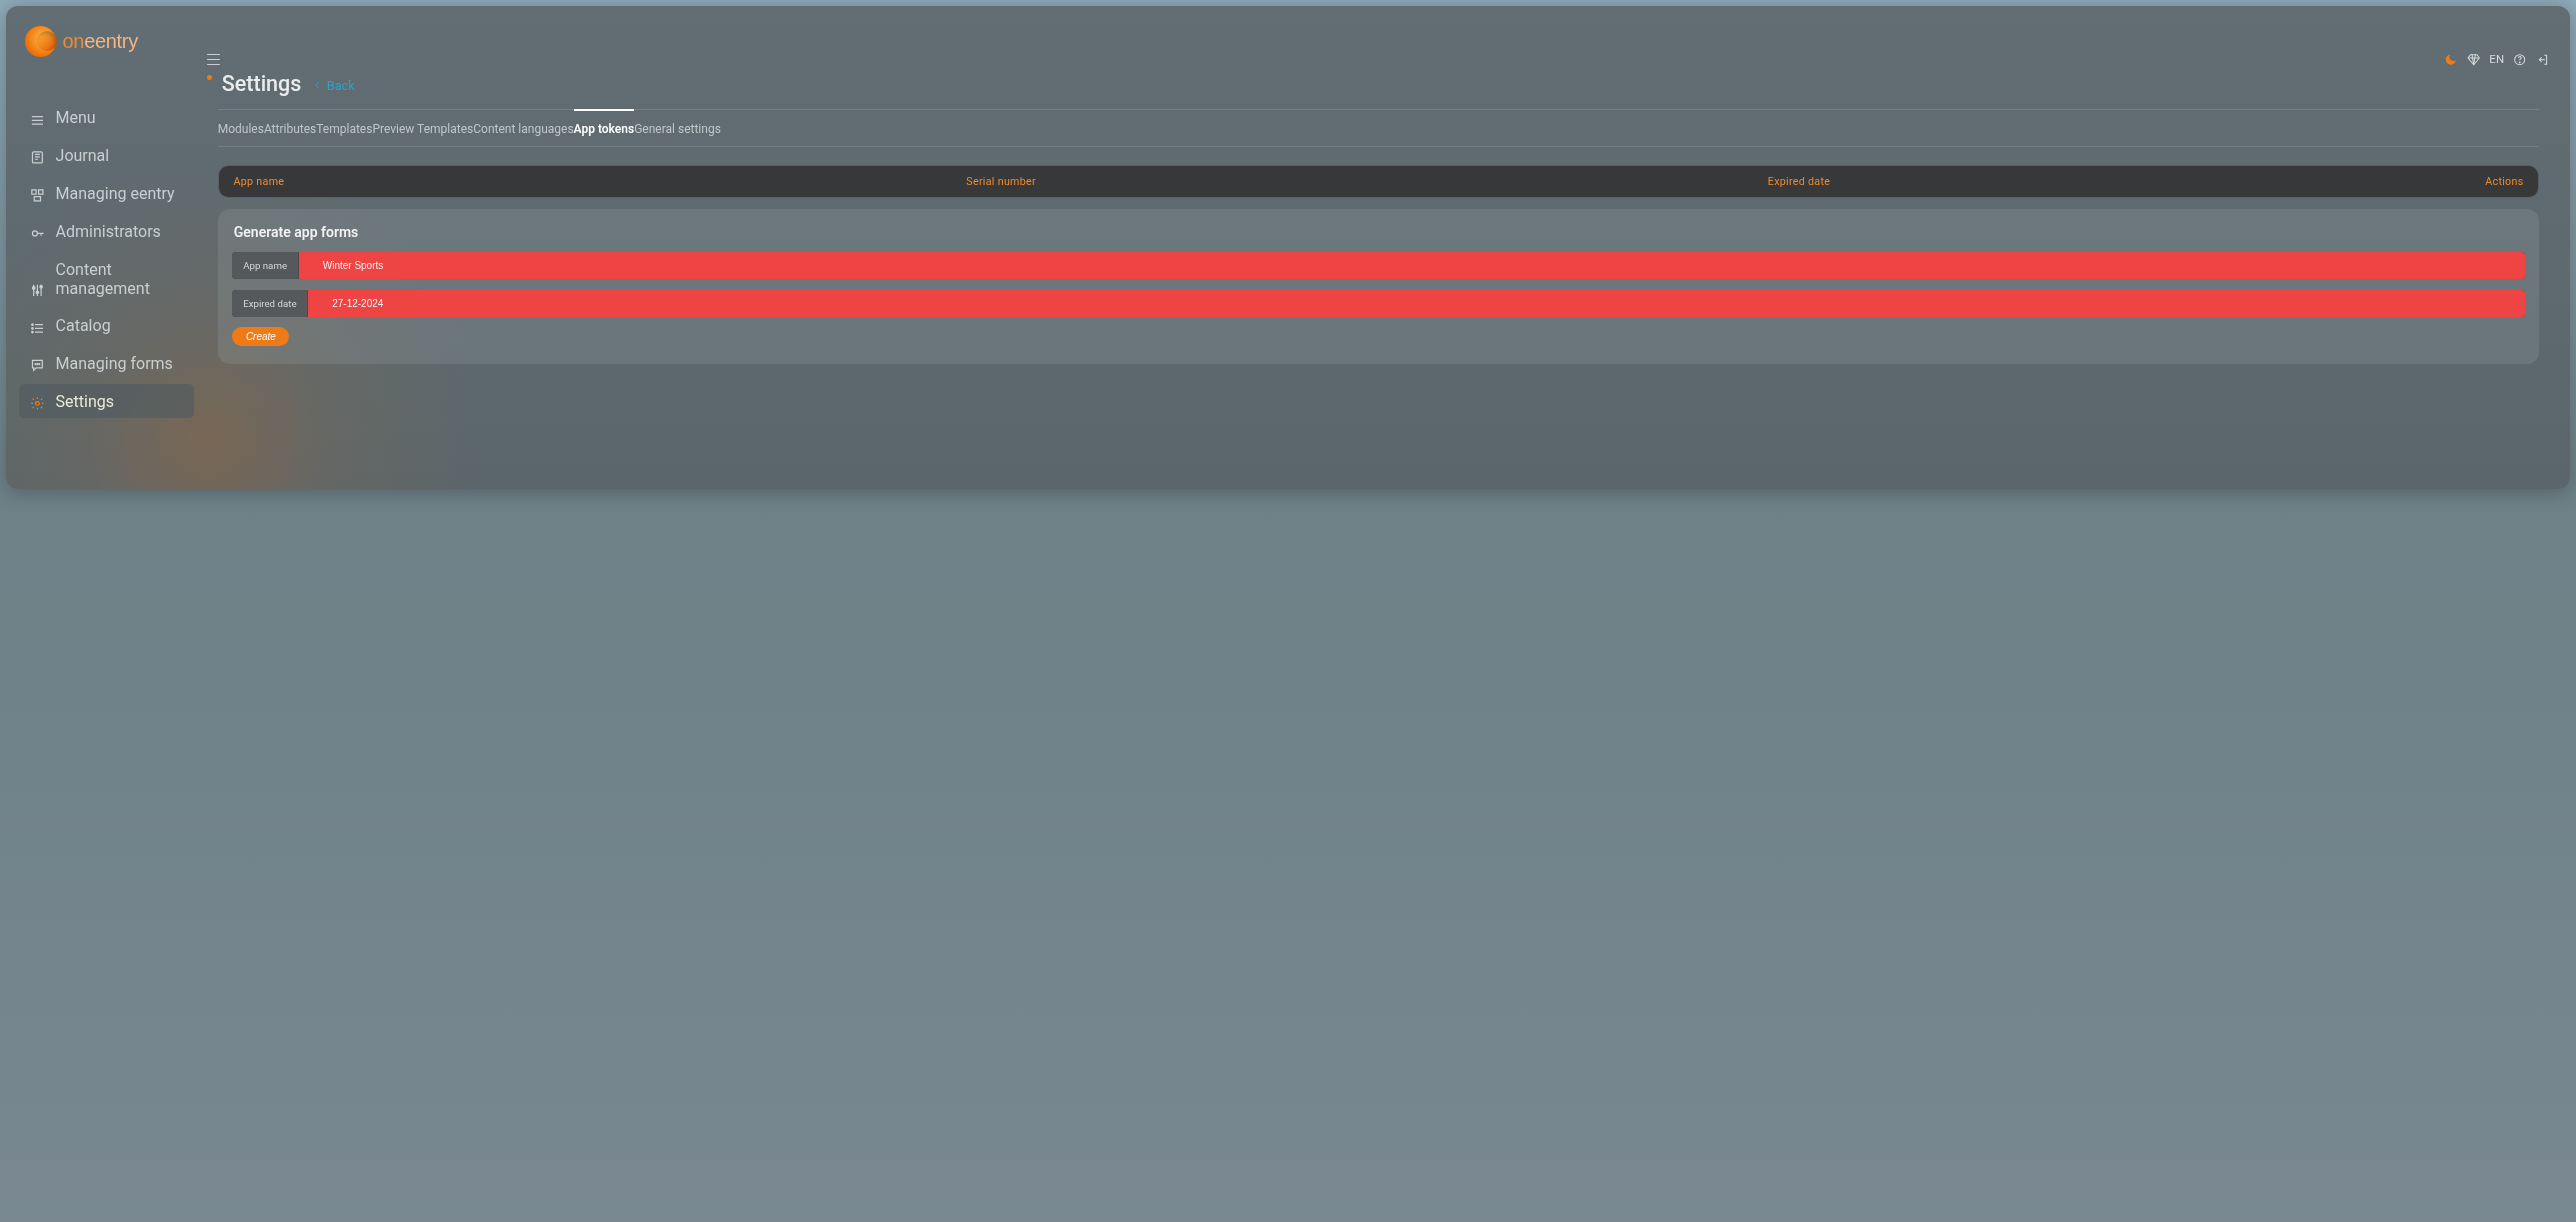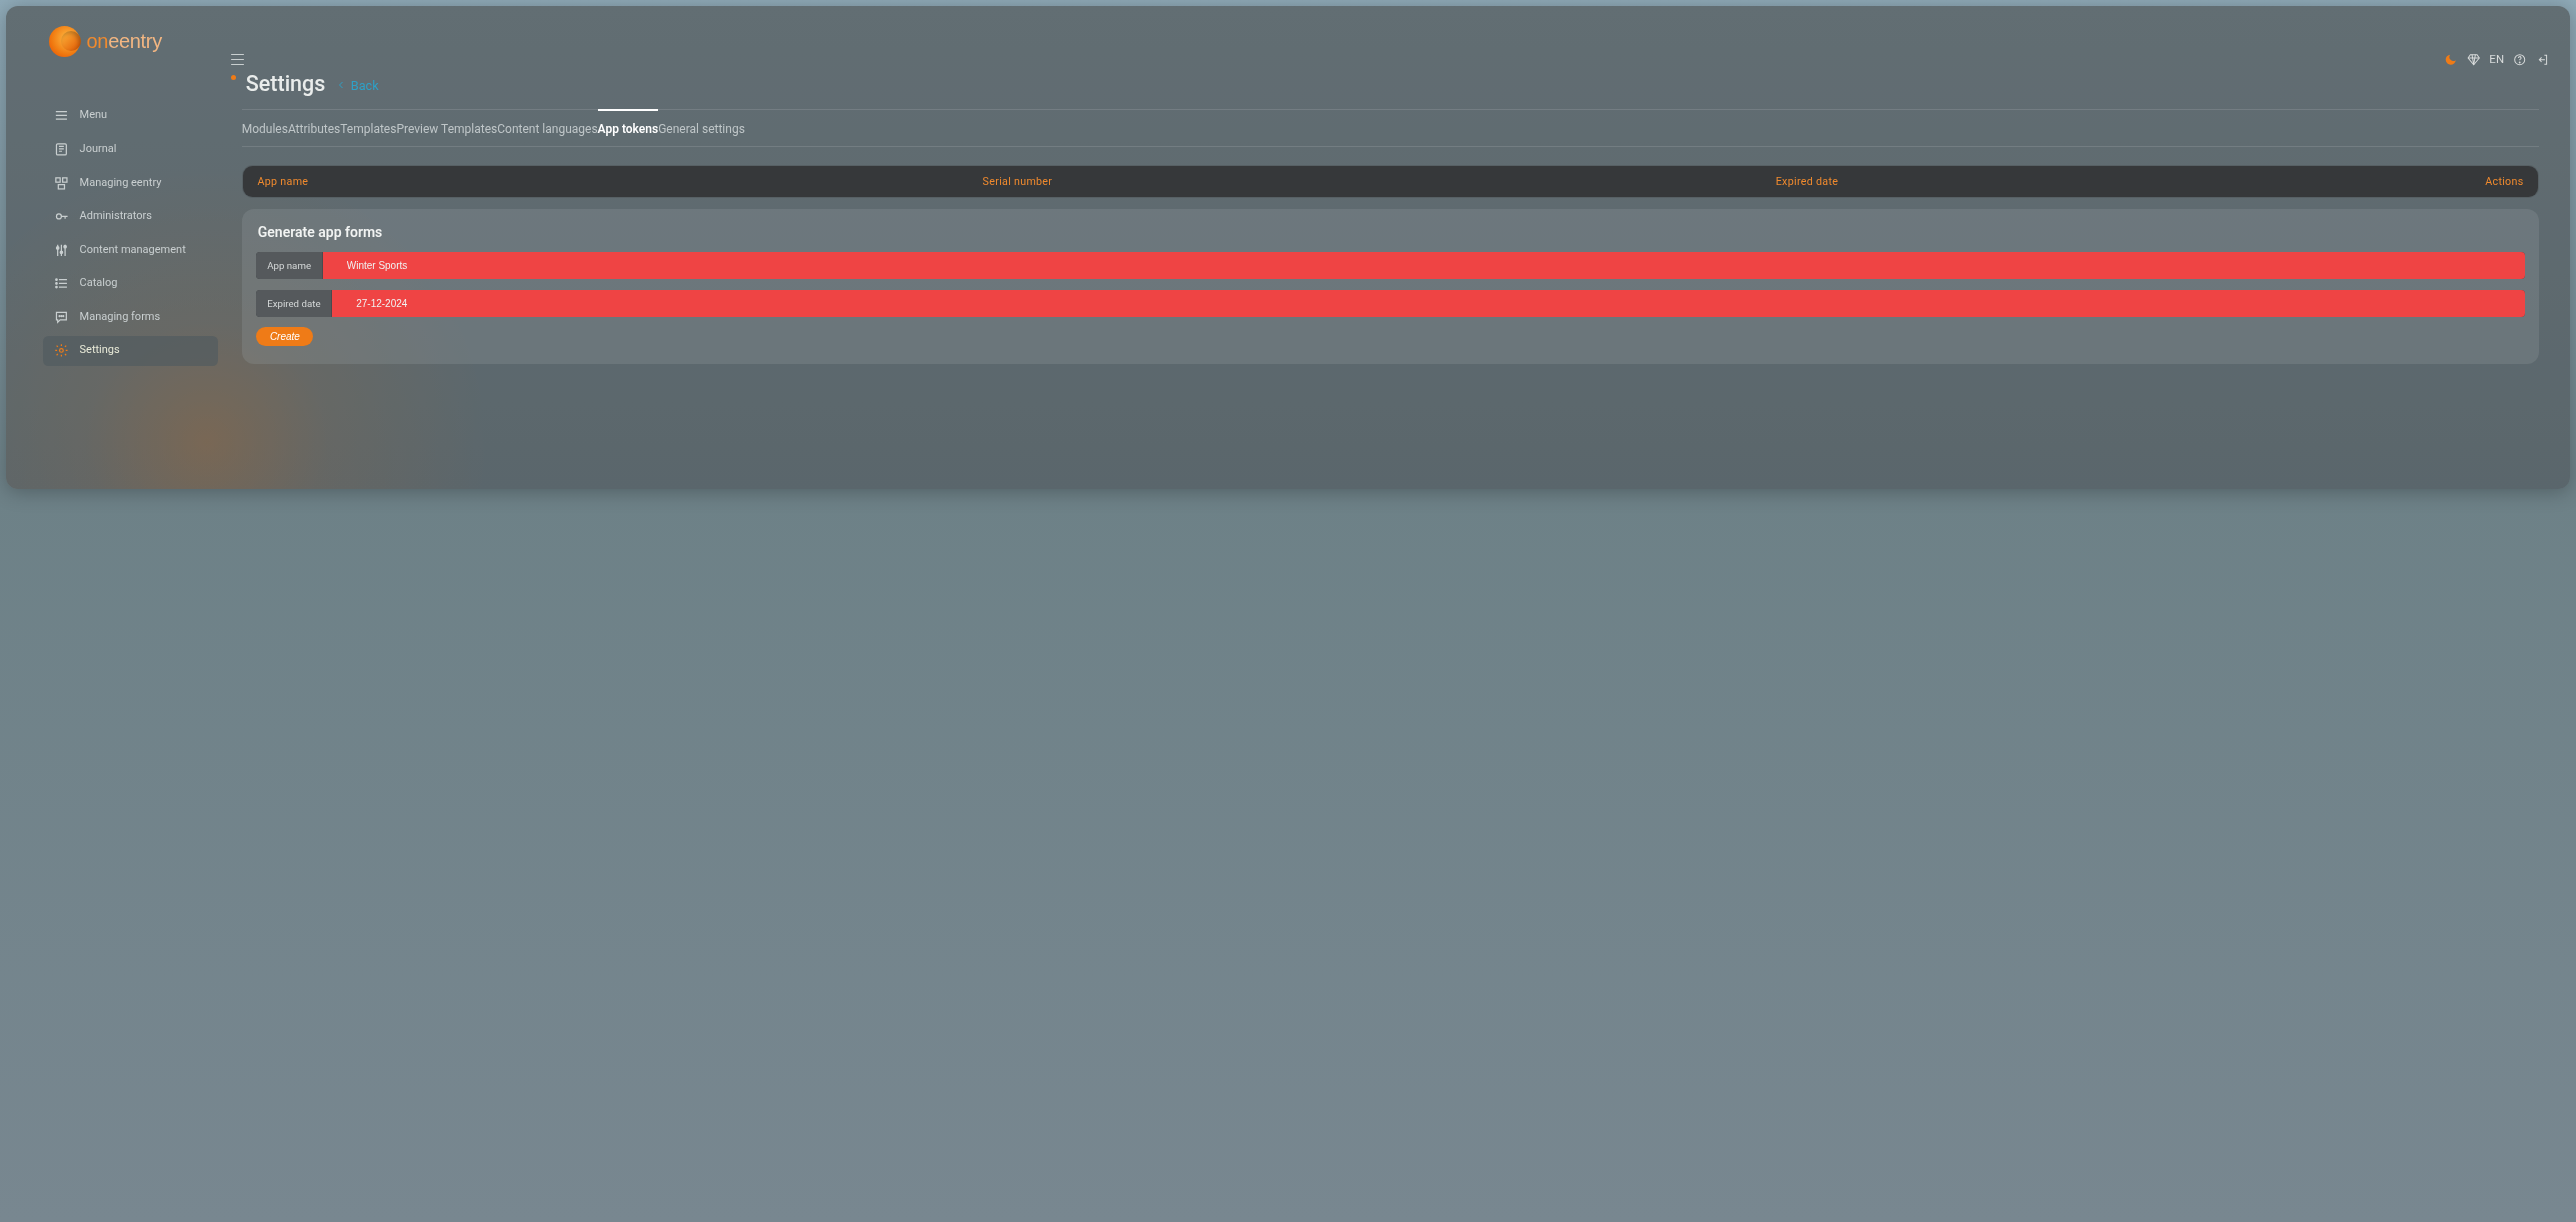--- a/index.html
+++ b/index.html
@@ -54,21 +54,20 @@
   
   .sidebar {
     width: 201px;
     flex: 0 0 201px;
     padding: 20px 13.4px 13.4px 13.4px;
     display: flex;
     flex-direction: column;
     gap: 4px;
     position: relative;
     z-index: 2;
-    margin-left: 24px;
   }
 
   .logo-wrap {
     display: flex;
     align-items: center;
     gap: 6.7px;
     margin-bottom: 40px;
     padding-left: 5.4px;
   }
 
@@ -93,26 +92,26 @@
     font-family: "Segoe UI", Arial, sans-serif;
     font-size: 20px;
     font-weight: 500;
     color: var(--accent-light);
     letter-spacing: -0.3px;
   }
   .logo-text .light { font-weight: 300; color:#f2b682;}
 
   .nav-item {
     display: flex;
-    align-items: flex-start;
+    align-items: flex-end;
     gap: 10.7px;
     padding: 7.4px 10.7px;
     border-radius: 5.4px;
     color: #c9cfd0;
-    font-size: 11px;
+    font-size: 16px;
     cursor: pointer;
   }
   .nav-item.active {
     background: rgba(80,90,95,0.65);
     color: #e8ead8;
   }
   .nav-item.active .nav-icon svg path,
   .nav-item.active .nav-icon svg rect,
   .nav-item.active .nav-icon svg circle { stroke: var(--accent); fill: none; }
   .nav-item.active .nav-icon.gear svg { stroke: var(--accent); }

